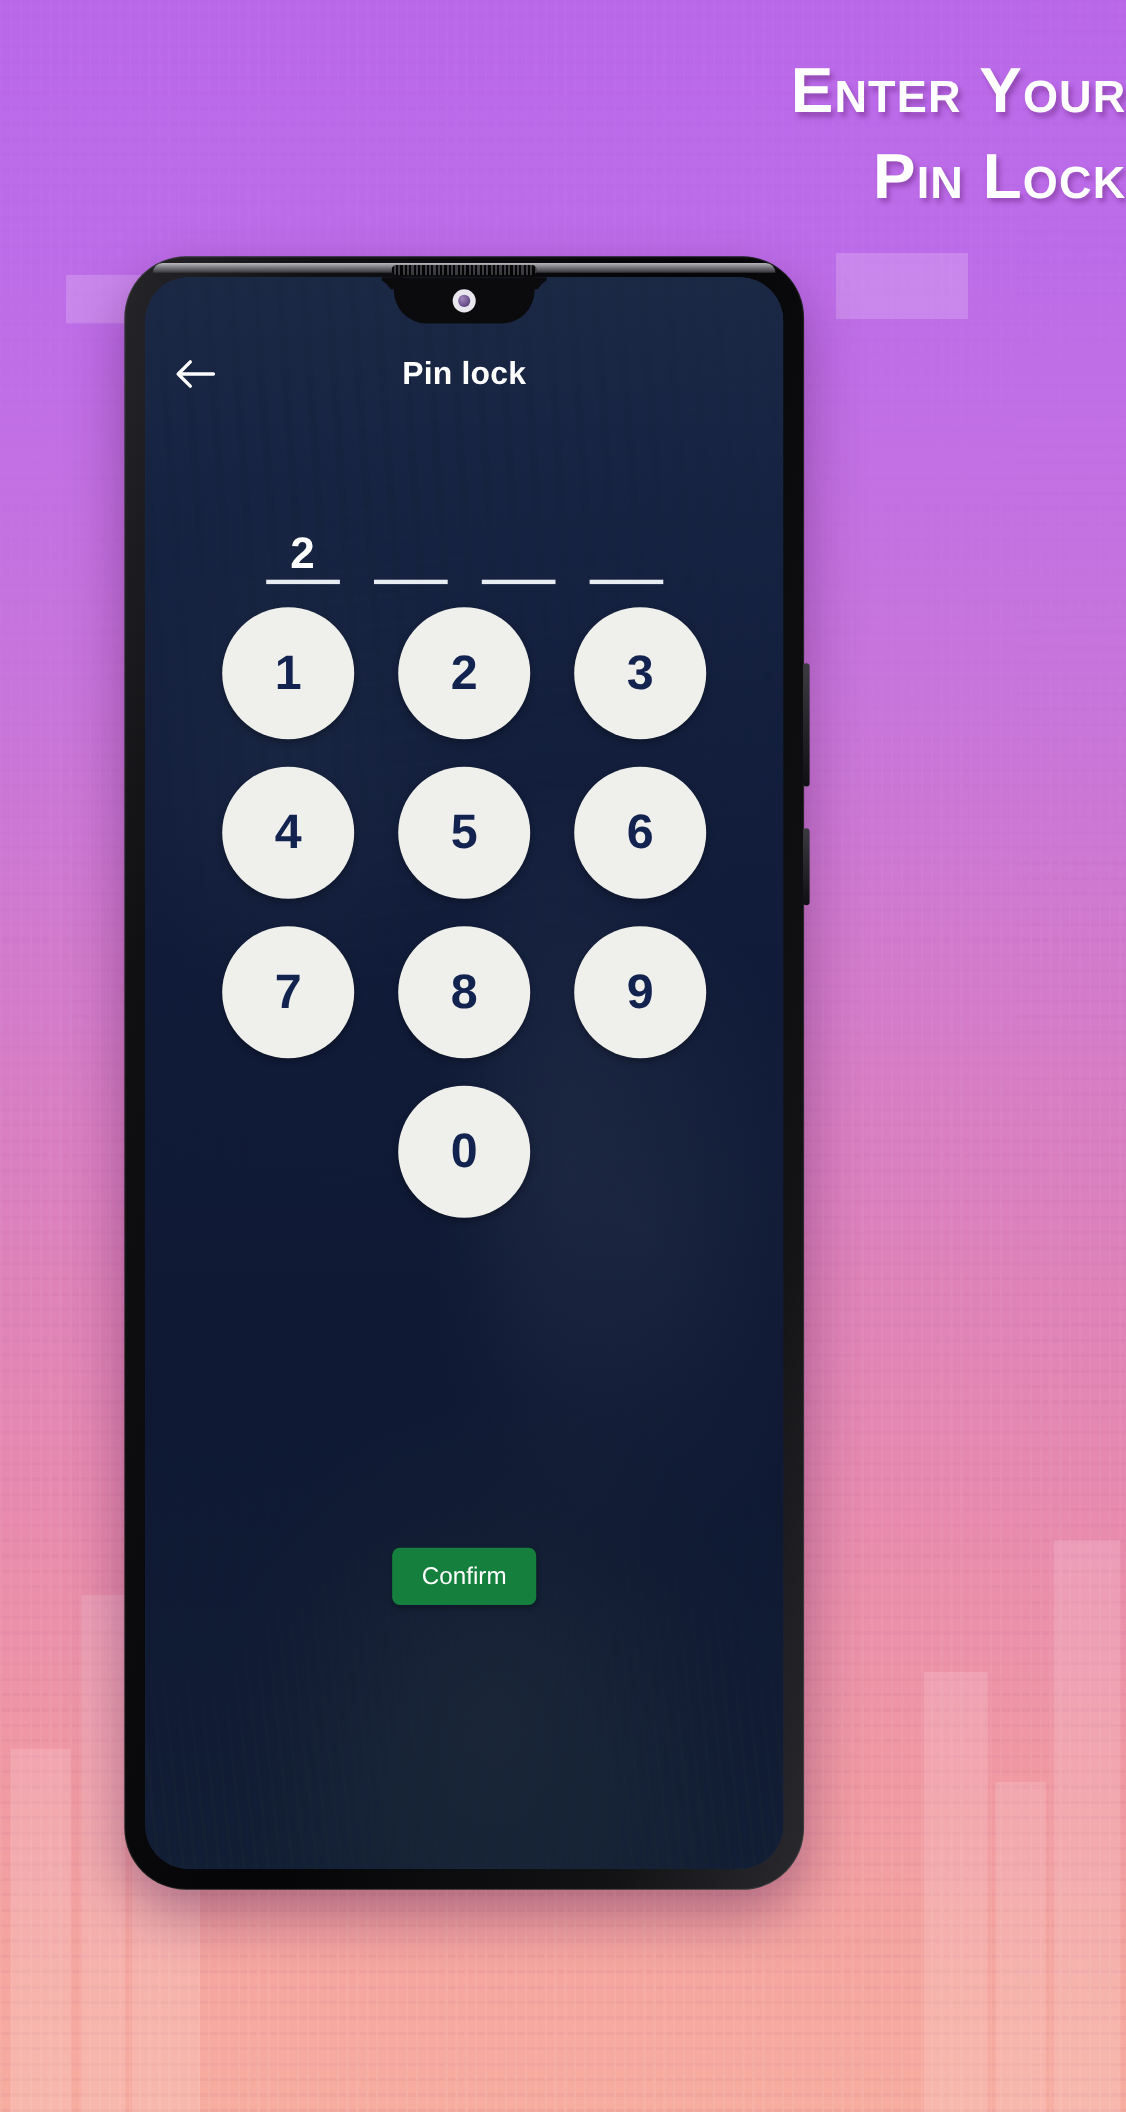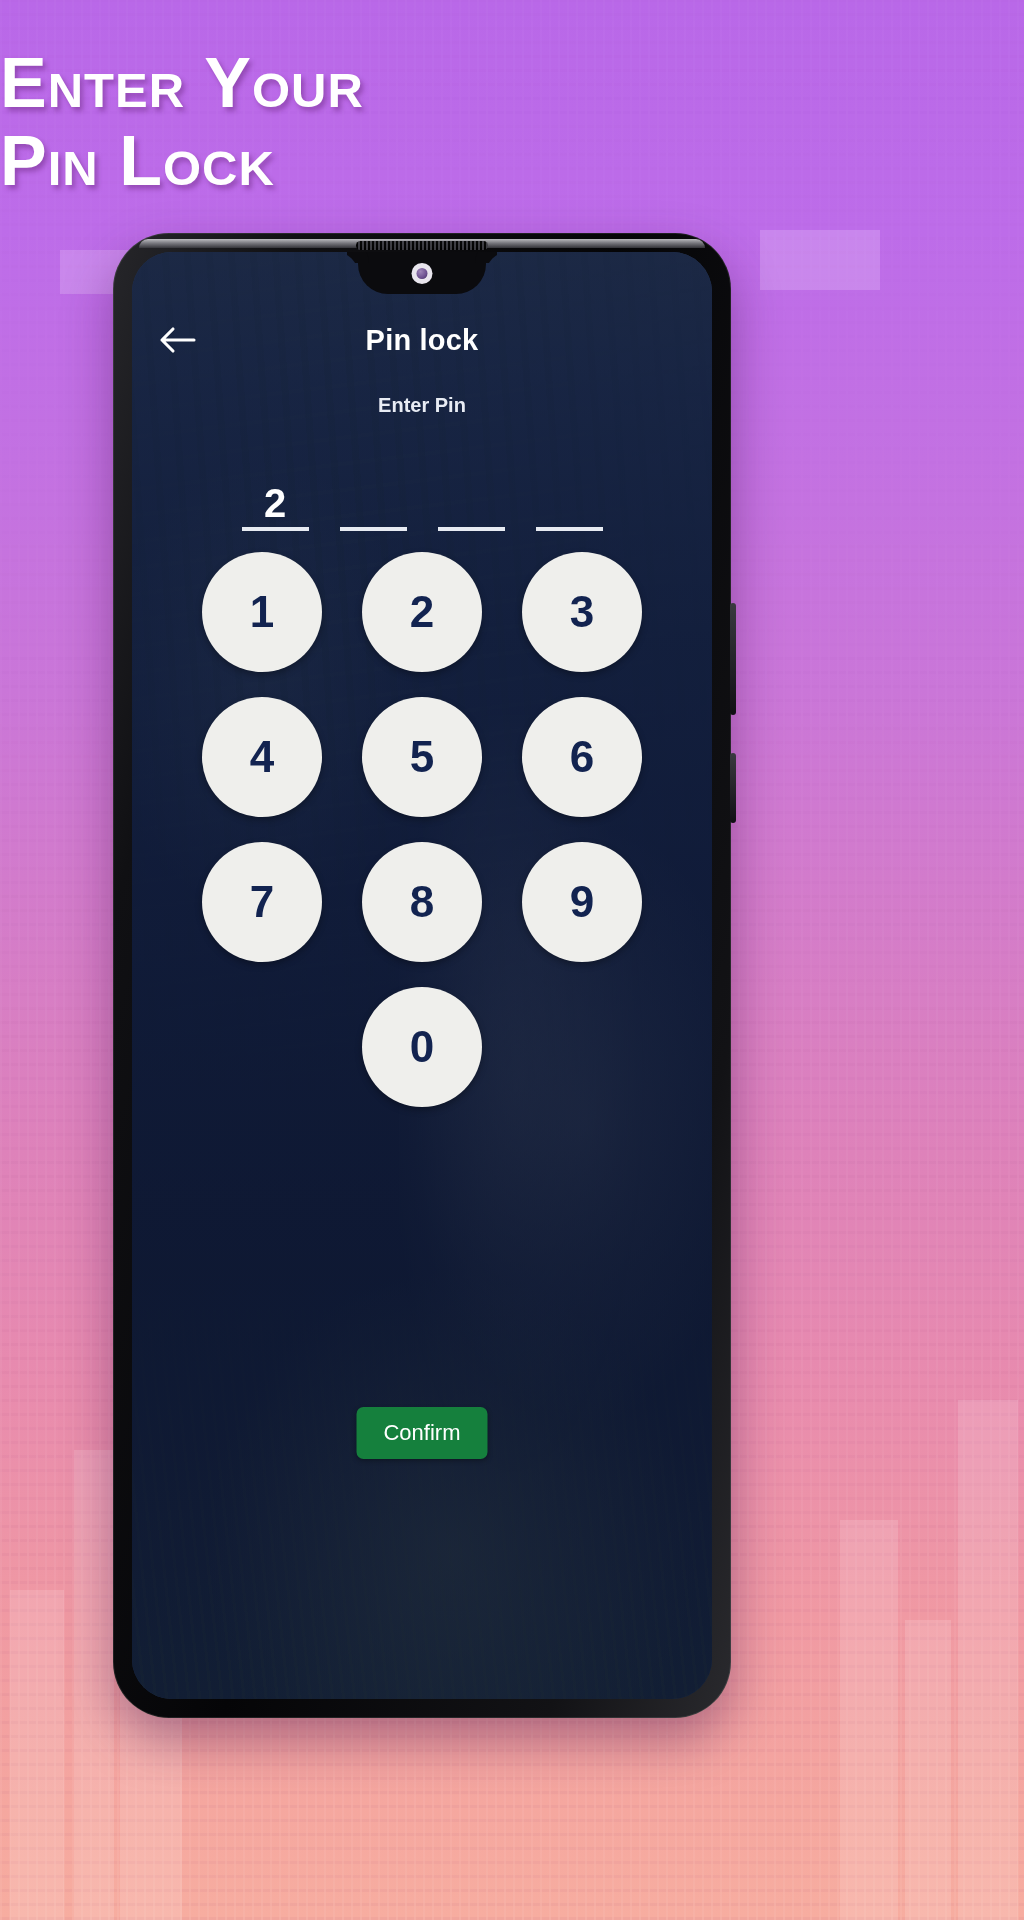--- a/index.html
+++ b/index.html
@@ -33,23 +33,23 @@
       repeating-linear-gradient(0deg, rgba(120,40,110,.50) 0 3px, rgba(255,255,255,0) 3px 14px);
     -webkit-mask-image:linear-gradient(180deg, rgba(0,0,0,.35) 0%, rgba(0,0,0,.15) 22%, rgba(0,0,0,.55) 55%, rgba(0,0,0,.9) 100%);
             mask-image:linear-gradient(180deg, rgba(0,0,0,.35) 0%, rgba(0,0,0,.15) 22%, rgba(0,0,0,.55) 55%, rgba(0,0,0,.9) 100%);
   }
   .sky-block{ position:absolute; background:rgba(255,255,255,.18); }
   .bld{ position:absolute; bottom:0; background:rgba(255,255,255,.14); }
 
   
   #headline{
     position:absolute; top:44px; left:0; width:1024px;
-    text-align:left;
+    text-align:right;
     color:#ffffff;
-    font-size:70px;
+    font-size:58px;
     line-height:78px;
     font-weight:bold;
     font-variant:small-caps;
     letter-spacing:1px;
     text-shadow:3px 4px 5px rgba(90,25,105,.40);
     z-index:5;
   }
   #headline .ln{ display:block; }
 
   
@@ -267,21 +267,20 @@
         <div id="back-btn">
           <span>
             <svg width="38" height="30" viewBox="0 0 38 30" fill="none" aria-hidden="true">
               <path d="M36 15 H4 M15 4 L4 15 L15 26" stroke="#ffffff" stroke-width="3.1" stroke-linecap="round" stroke-linejoin="round"></path>
             </svg>
           </span>
         </div>
         <div id="appbar-title">Pin lock</div>
       </div>
 
-      <div id="enter-pin-label">Enter Pin</div>
 
       <div id="pin-slots">
         <div class="pin-slot">2</div>
         <div class="pin-slot"></div>
         <div class="pin-slot"></div>
         <div class="pin-slot"></div>
       </div>
 
       <div id="keypad">
         <div class="key-row">

